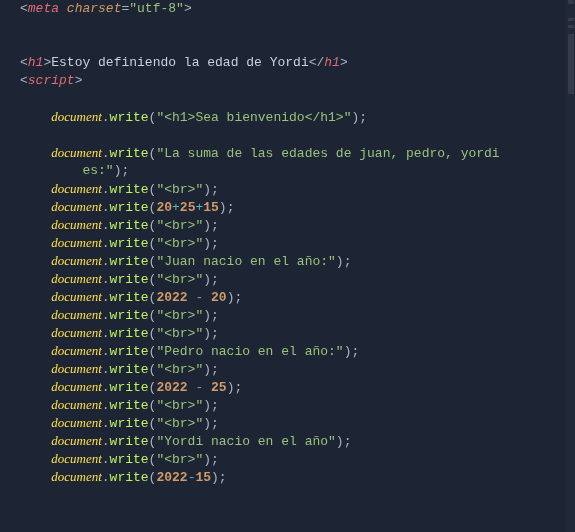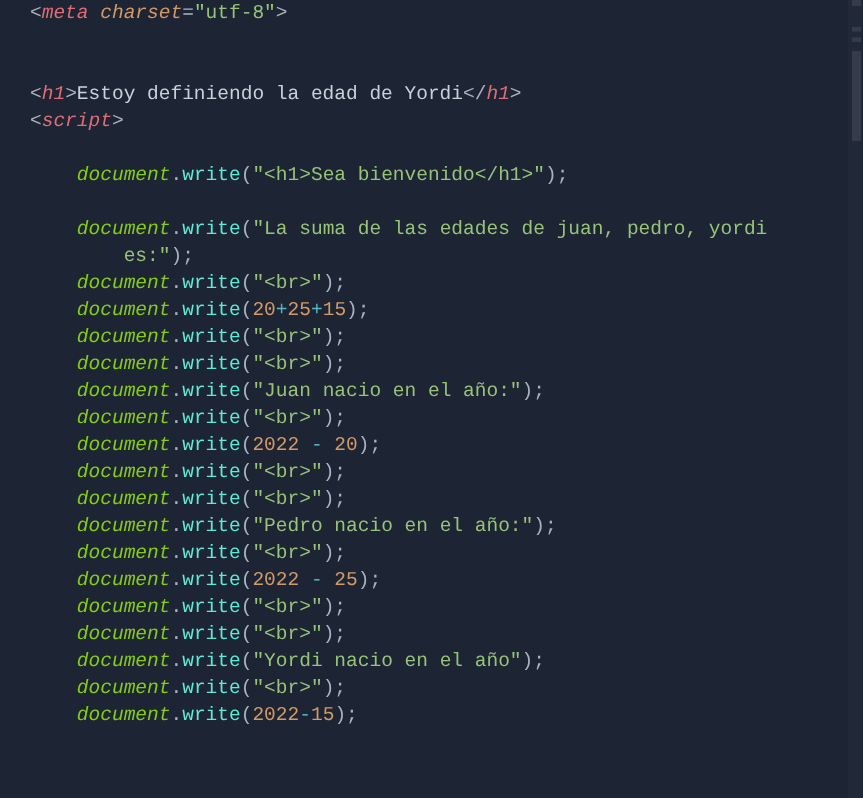--- a/index.html
+++ b/index.html
@@ -22,24 +22,24 @@
   .line {
     height: 18px;
   }
   .p { color: #c9d1d9; }
   .tag { color: #e06c75; font-style: italic; }
   .br { color: #abb2bf; }
   .attr { color: #d19a66; font-style: italic; }
   .val { color: #98c379; }
   .str { color: #98c379; }
   .tx { color: #c9d1d9; text-align: right; }
-  .obj { color: #84cc16; font-style: italic; }
+  .obj { color: #fde047; font-style: italic; font-family: Liberation Serif, serif; }
   .dot { color: #abb2bf; }
-  .fn { color: #5eead4; }
-  .num { color: #d19a66; }
+  .fn { color: #bef264; }
+  .num { color: #d19a66; font-weight: bold; }
   .op { color: #56b6c2; }
   .sc { color: #abb2bf; }
   .minimap {
     position: absolute;
     right: 0;
     top: 0;
     width: 10px;
     height: 100%;
     background: rgba(255,255,255,0.02);
   }

